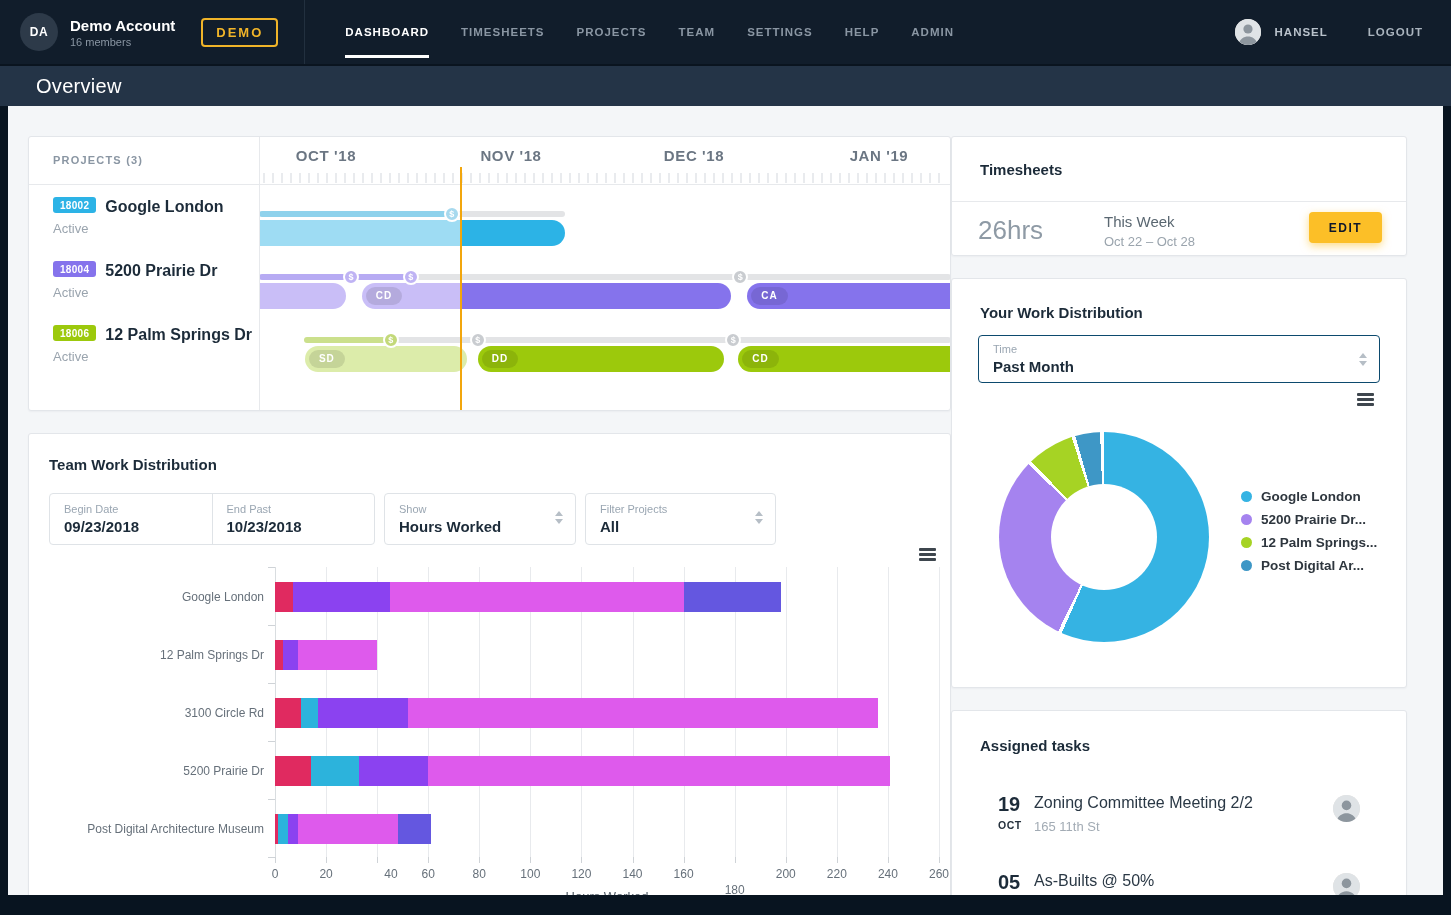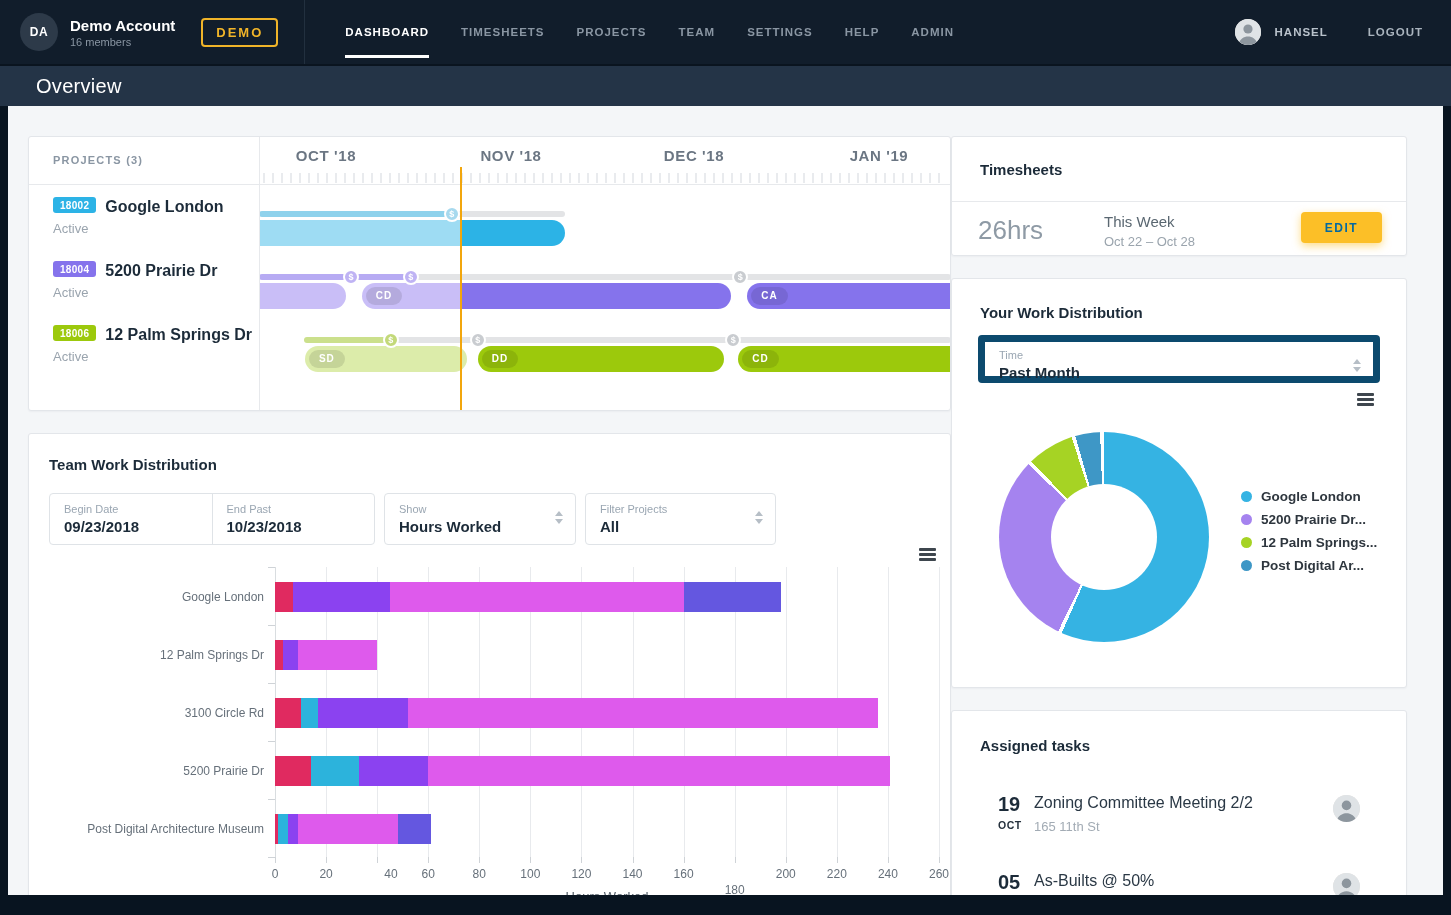--- a/index.html
+++ b/index.html
@@ -78,26 +78,26 @@
   .burger { position:absolute; width:17px; cursor:pointer; }
   .burger span { display:block; height:2.5px; background:#3e464e; margin-bottom:2.5px; border-radius:1px; }
 
   
   .ts-card { height:120px; margin-bottom:22px; }
   .ts-card h3 { position:absolute; left:28px; top:24px; }
   .ts-div { position:absolute; left:0; right:0; top:64px; height:1px; background:#e7e9ec; }
   .ts-hours { position:absolute; left:26px; top:78px; font-size:26px; color:#8e9aa5; }
   .ts-week { position:absolute; left:152px; top:76px; font-size:15px; color:#5a6771; }
   .ts-range { position:absolute; left:152px; top:97px; font-size:13px; color:#9aa4ad; }
-  .edit-btn { position:absolute; right:24px; top:75px; width:81px; height:31px; background:#fcbf27; border:none; border-radius:4px; color:#0369a1; font-size:12px; font-weight:700; letter-spacing:1.5px; cursor:pointer; box-shadow:0 3px 8px rgba(252,191,39,.55); font-family:inherit; }
+  .edit-btn { position:absolute; right:24px; top:75px; width:73px; height:31px; background:#fcbf27; border:none; border-radius:4px; color:#0f172a; font-size:12px; font-weight:700; letter-spacing:1.5px; cursor:pointer; box-shadow:0 3px 8px rgba(252,191,39,.55); font-family:inherit; }
 
   
   .wd-card { height:410px; margin-bottom:22px; }
   .wd-card h3 { position:absolute; left:28px; top:25px; }
-  .wd-select { position:absolute; left:26px; right:26px; top:56px; height:48px; border:7px solid #0c4a6e; border-radius:4px; padding:7px 14px; cursor:pointer; }
+  .wd-select { position:absolute; left:26px; right:26px; top:56px; height:48px; border:1px solid #0c4a6e; border-radius:4px; padding:7px 14px; cursor:pointer; }
   .wd-burger { right:32px; top:114px; }
   .donut { position:absolute; left:47px; top:153px; width:210px; height:210px; border-radius:50%; }
   .donut::after { content:""; position:absolute; left:52px; top:52px; width:106px; height:106px; border-radius:50%; background:#fff; }
   .wd-legend { position:absolute; left:289px; top:206px; }
   .wd-li { display:flex; align-items:center; gap:9px; height:23px; cursor:pointer; }
   .wd-dot { width:11px; height:11px; border-radius:50%; flex:none; }
   .wd-li span.lbl { font-size:13.5px; font-weight:700; color:#2e363e; white-space:nowrap; }
 
   
   .task-card { height:320px; }

